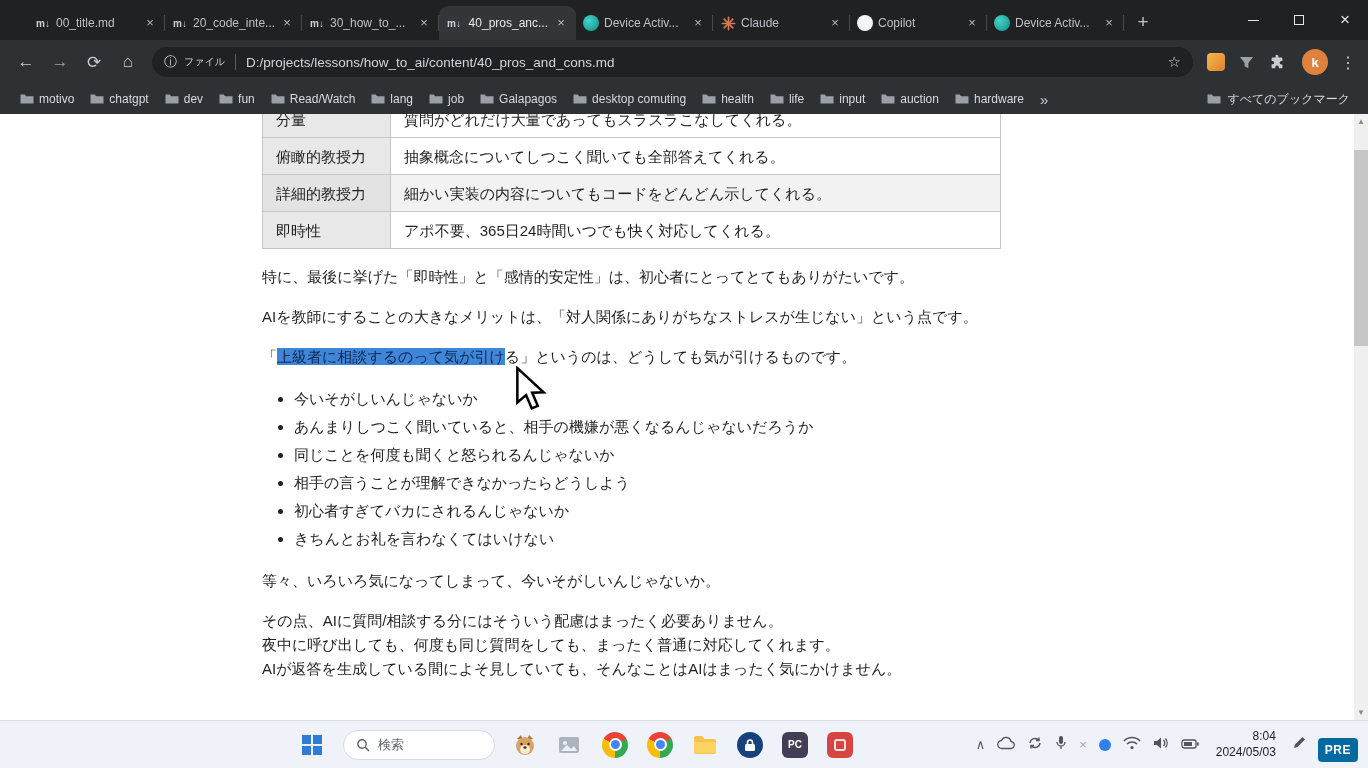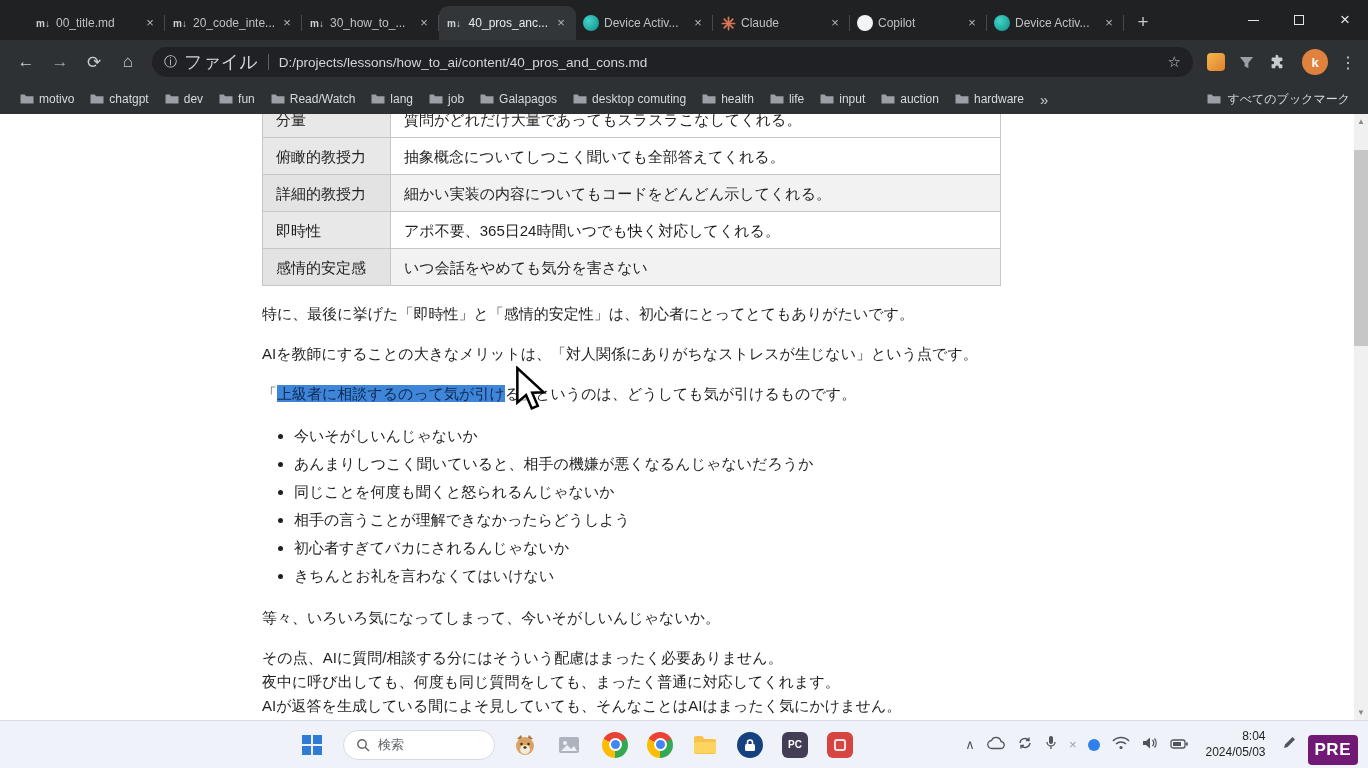--- a/index.html
+++ b/index.html
@@ -25,21 +25,21 @@
   .winbtn { width: 46px; height: 40px; display: flex; align-items: center; justify-content: center; color: #e3e6e9; font-size: 17px; }
   .glyph-min { display: block; width: 11px; border-top: 1px solid #e3e6e9; }
   .glyph-max { display: block; width: 10px; height: 10px; border: 1px solid #e3e6e9; }
 
   
   .toolbar { height: 44px; background: #2e3134; display: flex; align-items: center; padding: 0 10px; gap: 2px; flex: none; }
   .navbtn { width: 32px; height: 32px; border-radius: 50%; color: #c8ccd0; font-size: 17px; display: flex; align-items: center; justify-content: center; flex: none; }
   .navbtn.dim { color: #9aa0a6; }
   .omnibox { flex: 1; height: 30px; background: #202124; border-radius: 15px; display: flex; align-items: center; padding: 0 12px; margin: 0 6px; min-width: 0; }
   .info-ic { color: #c8ccd0; font-size: 13px; margin-right: 7px; }
-  .scheme { color: #cfd3d7; font-size: 18px; white-space: nowrap; font-family: Liberation Mono, monospace; }
+  .scheme { color: #cfd3d7; font-size: 10px; white-space: nowrap; font-family: Liberation Mono, monospace; }
   .chip-divider { width: 1px; height: 16px; background: #5c6166; margin: 0 10px; flex: none; }
   .url { color: #d2d6da; font-size: 13.5px; white-space: nowrap; overflow: hidden; flex: 1; }
   .star { color: #c8ccd0; font-size: 15px; margin-left: 8px; flex: none; }
   .ext1 { width: 18px; height: 18px; border-radius: 4px; background: linear-gradient(135deg, #f3b84c, #e0812f); margin: 0 6px; flex: none; }
   .ext2 { display: flex; margin: 0 6px; flex: none; }
   .puzzle { display: flex; margin: 0 6px; flex: none; }
   .avatar { width: 26px; height: 26px; border-radius: 50%; background: #e0823d; color: #fff; font-size: 13px; font-weight: bold; display: flex; align-items: center; justify-content: center; margin: 0 8px; flex: none; }
   .menu-dots { color: #c8ccd0; font-size: 16px; width: 20px; text-align: center; flex: none; }
 
   
@@ -78,21 +78,21 @@
   .chrome::after { content: ""; position: absolute; inset: 8.5px; background: #4285f4; border-radius: 50%; }
   .pin-lock { width: 26px; height: 26px; border-radius: 50%; background: #15427e; display: flex; align-items: center; justify-content: center; }
   .pin-pc { width: 26px; height: 26px; border-radius: 6px; background: #433d55; color: #fff; font-size: 10px; font-weight: bold; display: flex; align-items: center; justify-content: center; }
   .pin-red { width: 26px; height: 26px; border-radius: 6px; background: #d64541; position: relative; }
   .pin-red::after { content: ""; position: absolute; inset: 7px; border: 2px solid rgba(255,255,255,.85); border-radius: 3px; }
   .tb-right { margin-left: auto; display: flex; align-items: center; gap: 12px; padding-right: 10px; }
   .tray-glyph { color: #50555c; font-size: 13px; }
   .tray-x { color: #9aa0a6; font-size: 13px; }
   .blue-dot { width: 12px; height: 12px; border-radius: 50%; background: #2f80ed; }
   .clock { text-align: right; font-size: 12px; color: #1b1e22; line-height: 1.3; margin: 0 4px; }
-  .pre-badge { background: #701a75; color: #fff; font-weight: bold; font-size: 17px; padding: 5px 7px; border-radius: 4px; letter-spacing: .5px; margin-top: 10px; }
+  .pre-badge { background: #0369a1; color: #fff; font-weight: bold; font-size: 12px; padding: 5px 7px; border-radius: 4px; letter-spacing: .5px; margin-top: 10px; }
 </style>
 </head>
 <body>
 
 <div class="window">
 
   <div class="titlebar">
     <div class="tabstrip">
       <div class="tab">
         <span class="fav fav-md">m↓</span>
@@ -290,24 +290,20 @@
           <td class="val">抽象概念についてしつこく聞いても全部答えてくれる。</td>
         </tr>
         <tr class="alt">
           <td class="key">詳細的教授力</td>
           <td class="val">細かい実装の内容についてもコードをどんどん示してくれる。</td>
         </tr>
         <tr>
           <td class="key">即時性</td>
           <td class="val">アポ不要、365日24時間いつでも快く対応してくれる。</td>
         </tr>
-        <tr class="alt">
-          <td class="key">感情的安定感</td>
-          <td class="val">いつ会話をやめても気分を害さない</td>
-        </tr>
       </tbody>
         </table>
       <p>特に、最後に挙げた「即時性」と「感情的安定性」は、初心者にとってとてもありがたいです。</p>
       <p>AIを教師にすることの大きなメリットは、「対人関係にありがちなストレスが生じない」という点です。</p>
       <p><span>「</span><span class="sel">上級者に相談するのって気が引け</span><span>る」というのは、どうしても気が引けるものです。</span></p>
       <ul>
         <li>今いそがしいんじゃないか</li>
         <li>あんまりしつこく聞いていると、相手の機嫌が悪くなるんじゃないだろうか</li>
         <li>同じことを何度も聞くと怒られるんじゃないか</li>
         <li>相手の言うことが理解できなかったらどうしよう</li>

